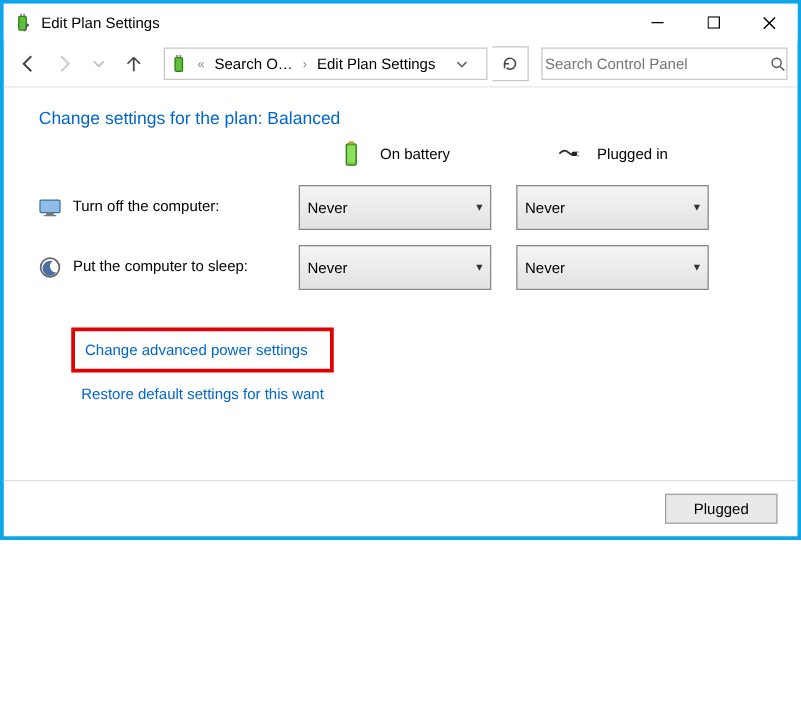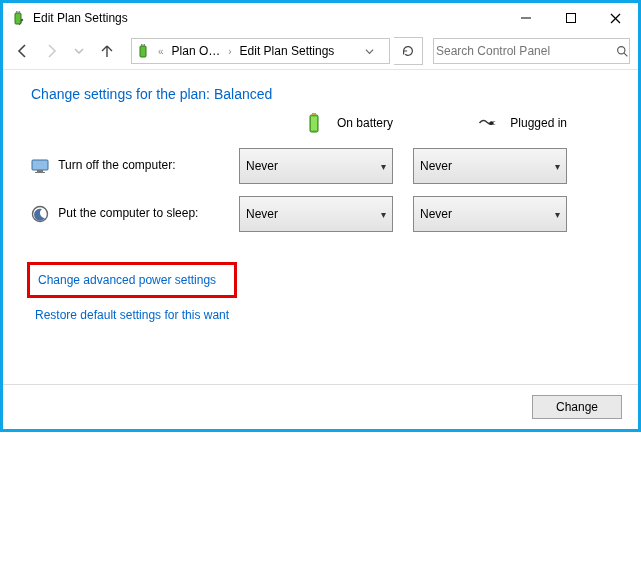--- a/index.html
+++ b/index.html
@@ -133,21 +133,21 @@
     padding: 6px 8px 6px 0;
     vertical-align: middle;
   }
   .col-label { width: 200px; }
   .col-val { width: 150px; padding-right: 20px !important; }
   .hdr-cell {
     padding-bottom: 10px !important;
   }
   .hdr-cell .hdr-inner {
     display: flex; align-items: center; gap: 8px;
-    justify-content: flex-end;
+    justify-content: center;
   }
   .row-icon {
     width: 18px; height: 18px; display: inline-flex;
     align-items: center; justify-content: center; margin-right: 6px;
     vertical-align: middle;
   }
   .combo {
     width: 140px;
     height: 22px;
     border: 1px solid #888;
@@ -155,20 +155,21 @@
     display: flex;
     align-items: center;
     padding: 6px 6px;
     justify-content: space-between;
     font: inherit;
   }
   .combo .chev { font-size: 10px; color: #333; }
 
   .links {
     margin-top: 24px;
+    margin-left: 30px;
   }
   .link {
     color: #0066cc;
     display: inline-block;
     padding: 2px 4px;
     cursor: pointer;
   }
   .link-row { margin: 8px 0; }
   .highlight-box {
     border: 3px solid #e30000;
@@ -263,21 +264,21 @@
 
     <div class="addressbar">
       <span class="addr-icon">
         <svg width="16" height="16" viewBox="0 0 16 16">
           <rect x="4" y="3" width="6" height="11" rx="1" fill="#5fbf3a" stroke="#2d7a14"></rect>
           <rect x="5" y="1" width="1.5" height="2" fill="#888"></rect>
           <rect x="7.5" y="1" width="1.5" height="2" fill="#888"></rect>
         </svg>
       </span>
       <span class="addr-chevron">«</span>
-      <span class="addr-seg">Plan O…</span>
+      <span class="addr-seg">Search O…</span>
       <span class="addr-chevron">›</span>
       <span class="addr-seg">Edit Plan Settings</span>
       <span class="addr-dd">
         <svg width="9" height="9" viewBox="0 0 10 10">
             <path d="M1 3 L5 7 L9 3" fill="none" stroke="#666" stroke-width="1.3"></path>
           </svg>
       </span>
     </div>
     <div class="refresh-btn">
       <svg width="14" height="14" viewBox="0 0 16 16">
@@ -389,16 +390,16 @@
           <span class="link">Change advanced power settings</span>
         </span>
       </div>
       <div class="link-row">
         <span class="link">Restore default settings for this want</span>
       </div>
     </div>
   </div>
 
   <div class="footer">
-    <button class="btn">Change</button>
+    <button class="btn">Plugged</button>
   </div>
 
 </div>
 
 </body></html>

